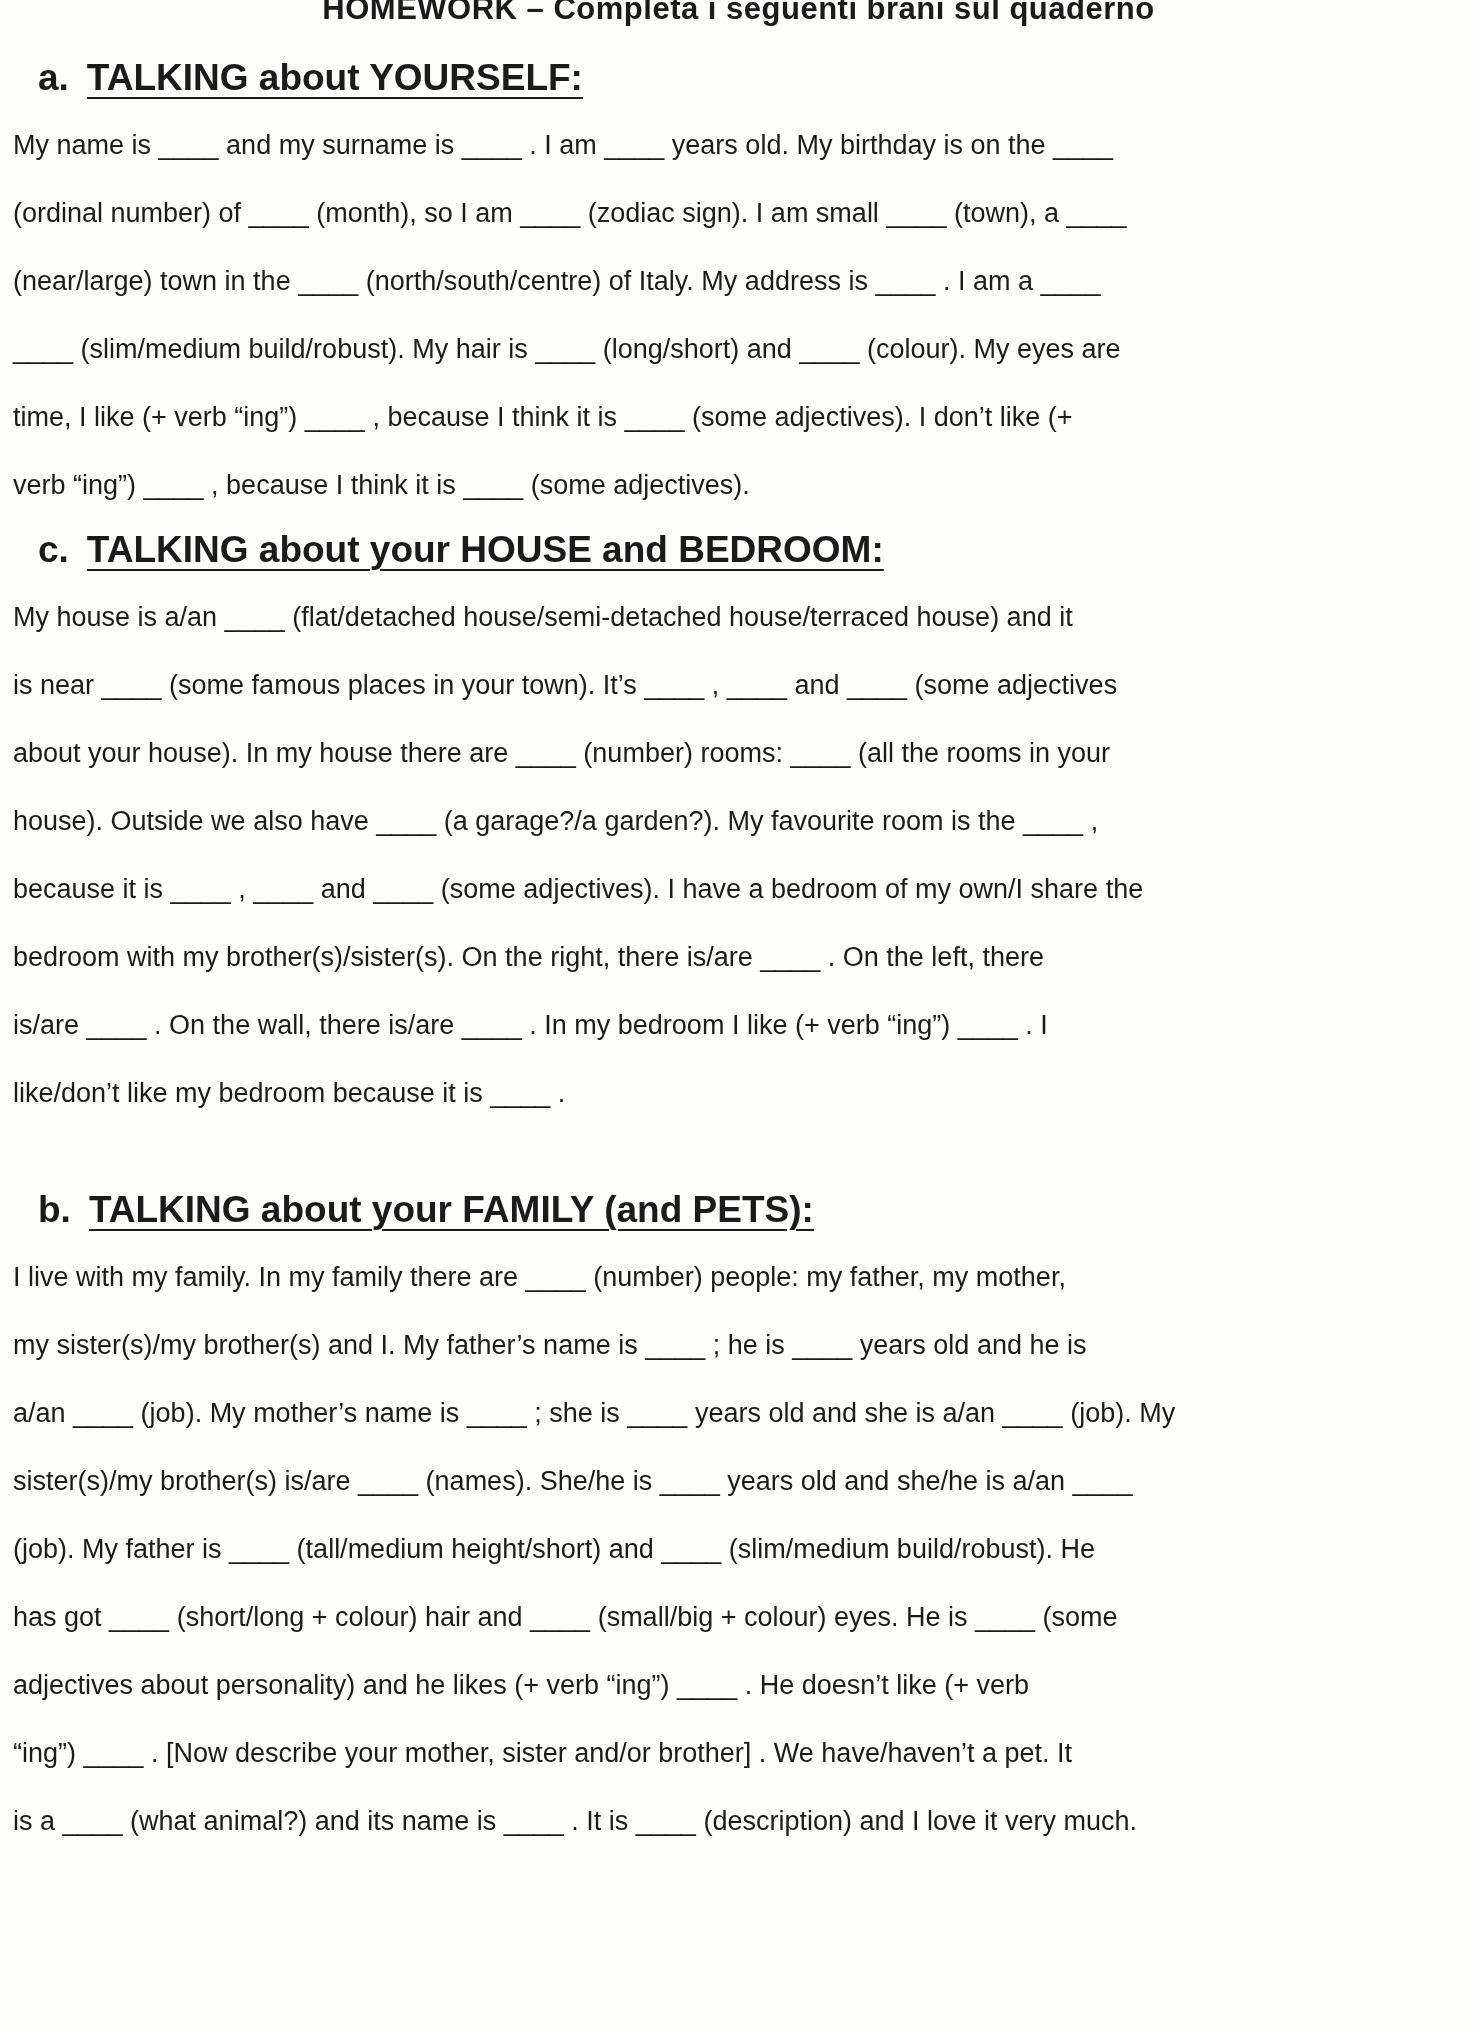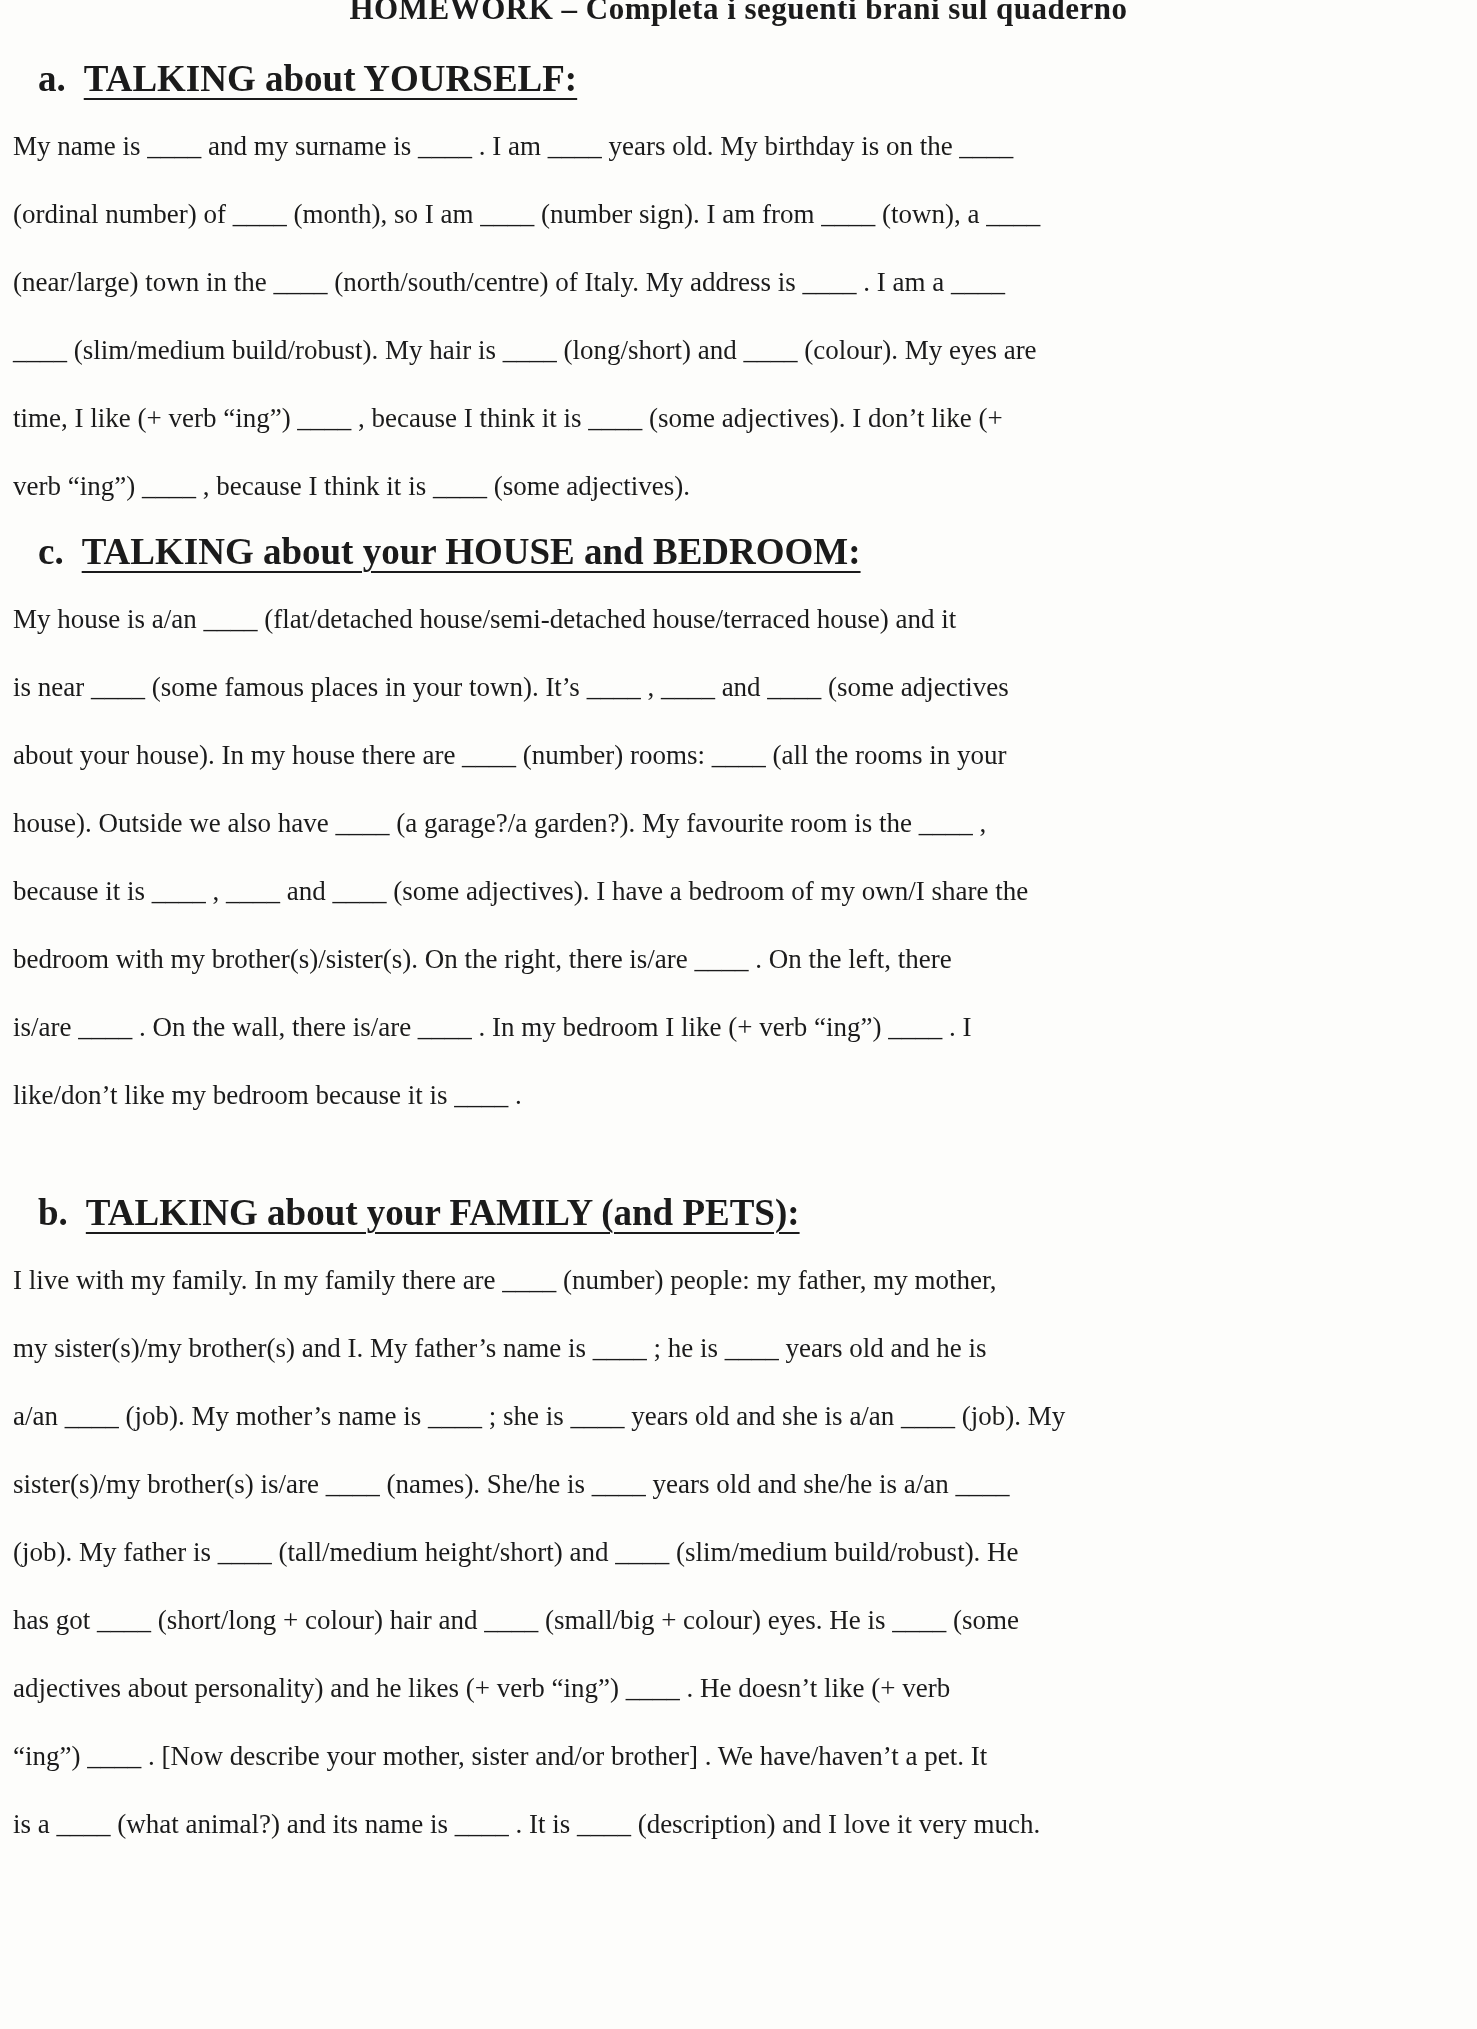--- a/index.html
+++ b/index.html
@@ -3,21 +3,21 @@
 <meta charset="utf-8">
 <style>
   html, body { margin: 0; padding: 0; background: #e8e8e8; }
   .page {
     position: relative;
     width: 1477px;
     height: 2029px;
     margin: 0 auto;
     background: #fdfdfb;
     color: #1b1b1b;
-    font-family: Liberation Serif, serif;
+    font-family: Liberation Sans, sans-serif;
     overflow: hidden;
   }
   .title {
     margin-top: -9px;           
     text-align: center;
     font-size: 31px;
     font-weight: bold;
     letter-spacing: 0.5px;
     white-space: nowrap;
   }
@@ -57,21 +57,21 @@
 <div class="page">
 
   <div class="title">HOMEWORK – Completa i seguenti brani sul quaderno</div>
 
   <div class="section">
     <div class="section-heading" id="heading-a">
       <span class="letter">a.</span><span class="heading-text">TALKING about YOURSELF:</span>
     </div>
     <div class="paragraph">
         <div class="line">My name is ____ and my surname is ____ . I am ____ years old. My birthday is on the ____</div>
-        <div class="line">(ordinal number) of ____ (month), so I am ____ (number sign). I am from ____ (town), a ____</div>
+        <div class="line">(ordinal number) of ____ (month), so I am ____ (zodiac sign). I am small ____ (town), a ____</div>
         <div class="line">(near/large) town in the ____ (north/south/centre) of Italy. My address is ____ . I am a ____</div>
         <div class="line">____ (slim/medium build/robust). My hair is ____ (long/short) and ____ (colour). My eyes are</div>
         <div class="line">time, I like (+ verb “ing”) ____ , because I think it is ____ (some adjectives). I don’t like (+</div>
         <div class="line">verb “ing”) ____ , because I think it is ____ (some adjectives).</div>
       </div>
   </div>
 
   <div class="section">
     <div class="section-heading" id="heading-c">
       <span class="letter">c.</span><span class="heading-text">TALKING about your HOUSE and BEDROOM:</span>

